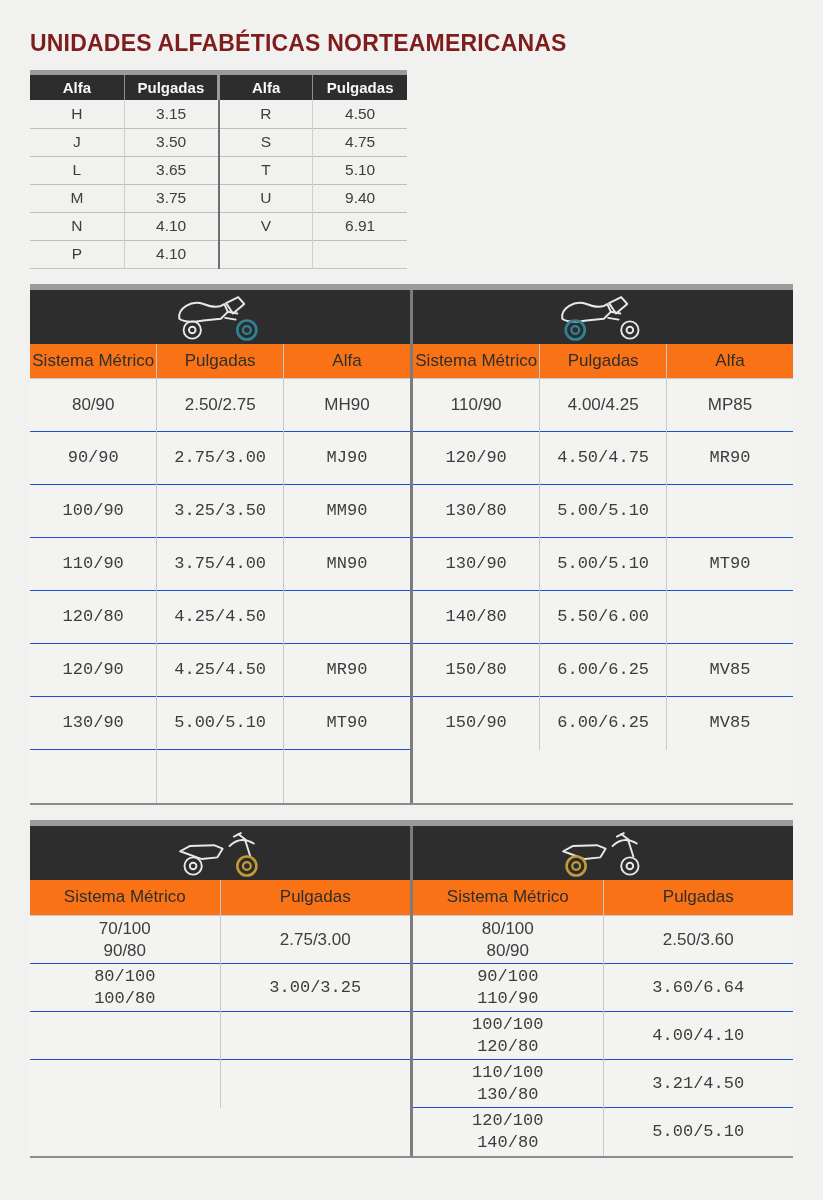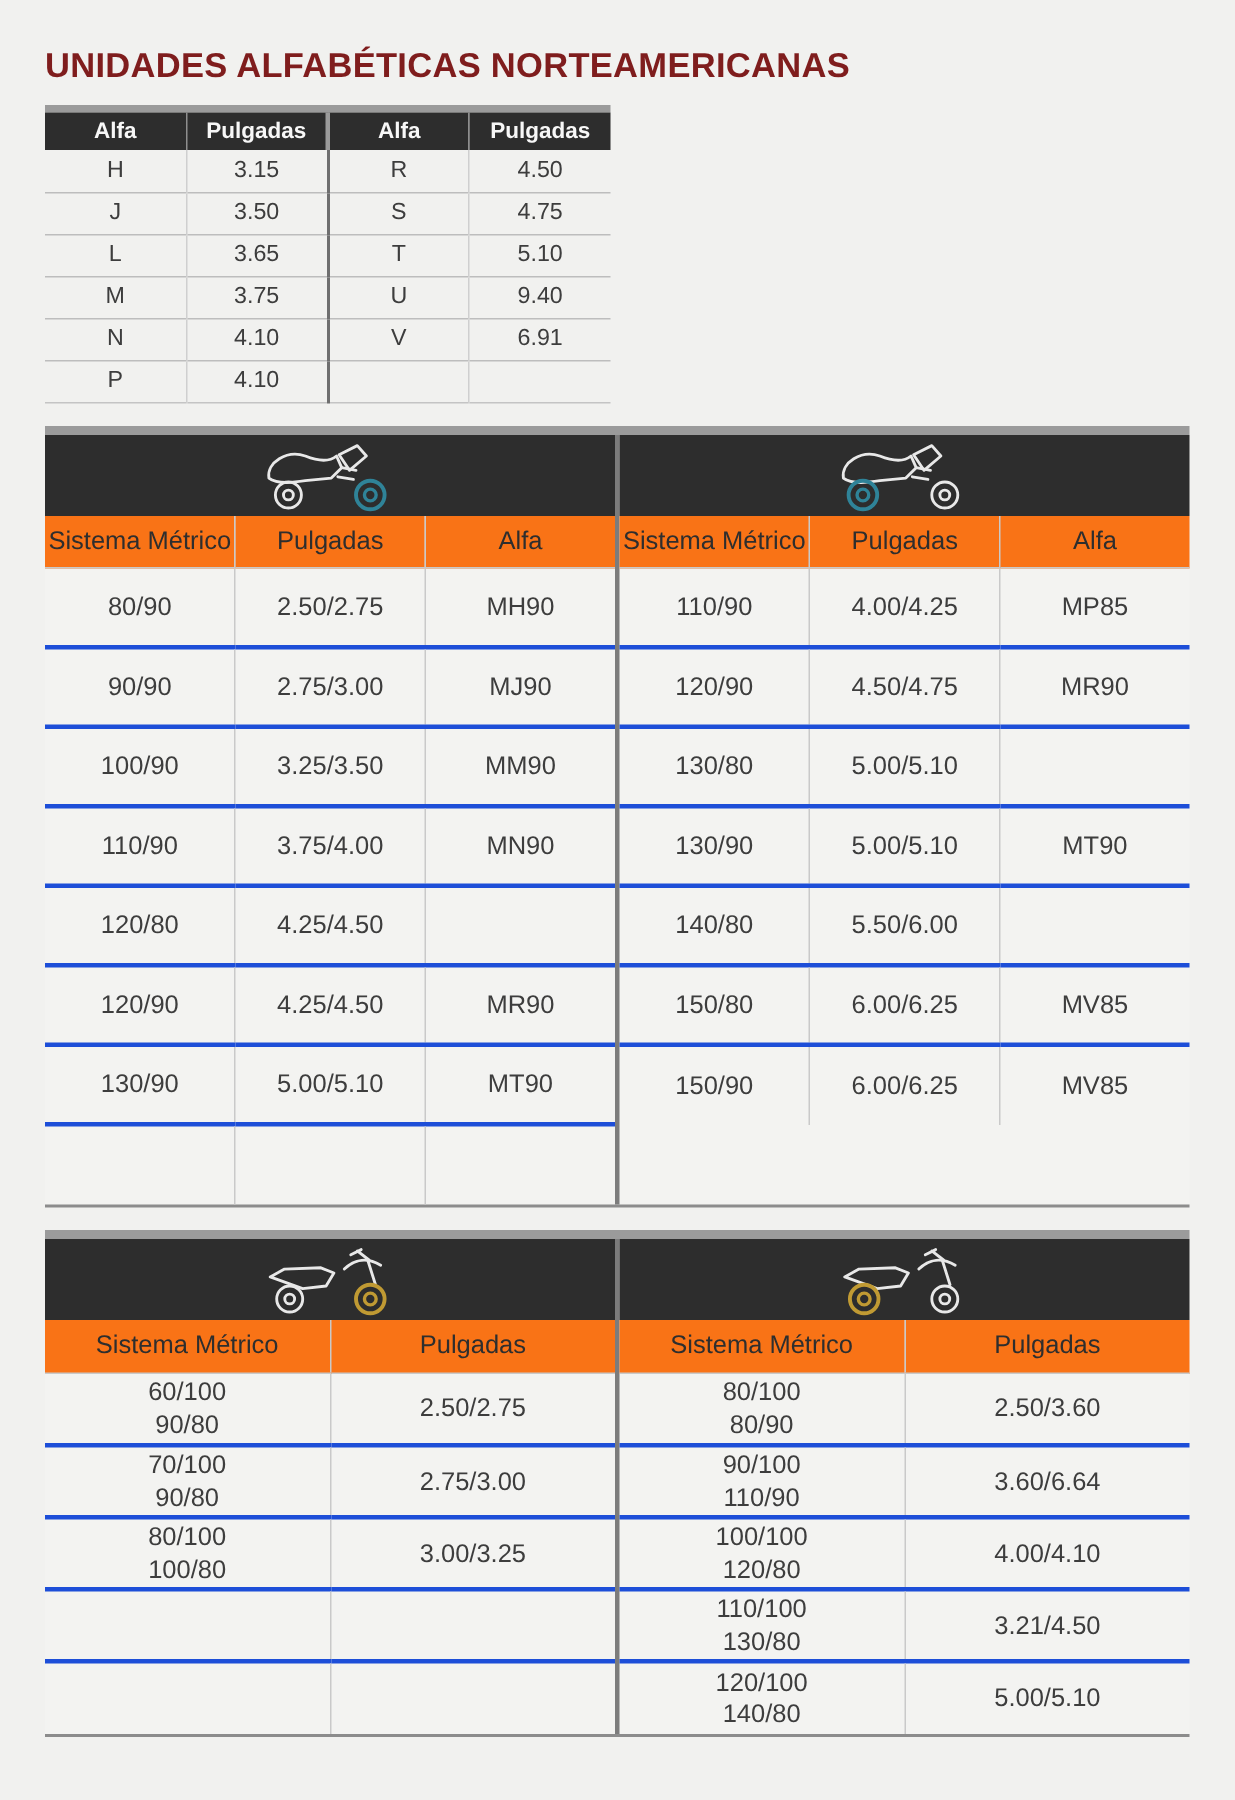--- a/index.html
+++ b/index.html
@@ -56,21 +56,21 @@
     background:#f97316; height:35px;
     font-size:17px; font-weight:normal; color:#2e2e2e;
     border-bottom:1px solid #c9c9c9; text-align:center;
   }
   .offroad.grid thead th { height:36px; }
   .grid thead th + th { border-left:1px solid #c9c9c9; }
   .grid tbody td {
     text-align:center; font-size:17px; color:#3d3d3d;
     white-space:pre-line; line-height:1.28;
   }
-  .grid tbody tr + tr td { border-top:3px solid #1d4ed8; }
+  .grid tbody tr + tr td { border-top:1px solid #1d4ed8;font-family:Liberation Mono, monospace; }
   .grid tbody td + td { border-left:1px solid #c9c9c9; }
   .street.grid tbody td { height:53px; }
   .offroad.grid tbody td { height:48px; }
 </style>
 </head>
 <body>
 
 <div class="content">
 
   <h1 class="page-title">UNIDADES ALFABÉTICAS NORTEAMERICANAS</h1>
@@ -312,25 +312,20 @@
               <col style="width:50%">
             </colgroup>
           <thead>
             <tr>
               <th>Sistema Métrico</th>
               <th>Pulgadas</th>
             </tr>
           </thead>
           <tbody>
               <tr>
-                <td>60/100
-90/80</td>
-                <td>2.50/2.75</td>
-              </tr>
-              <tr>
                 <td>70/100
 90/80</td>
                 <td>2.75/3.00</td>
               </tr>
               <tr>
                 <td>80/100
 100/80</td>
                 <td>3.00/3.25</td>
               </tr>
               <tr>

